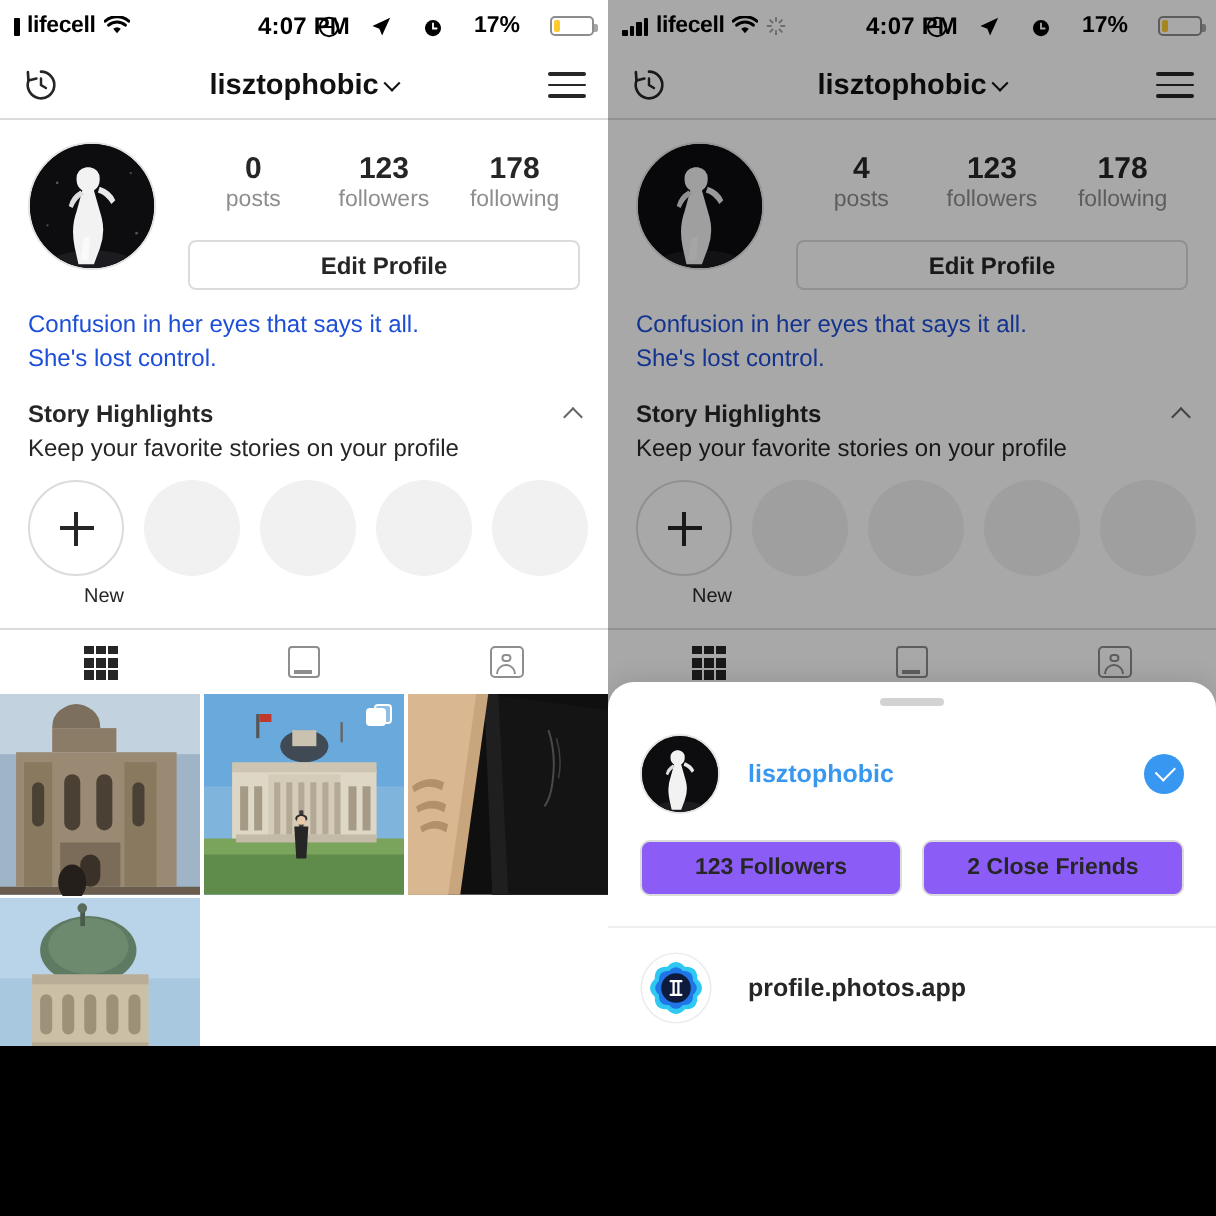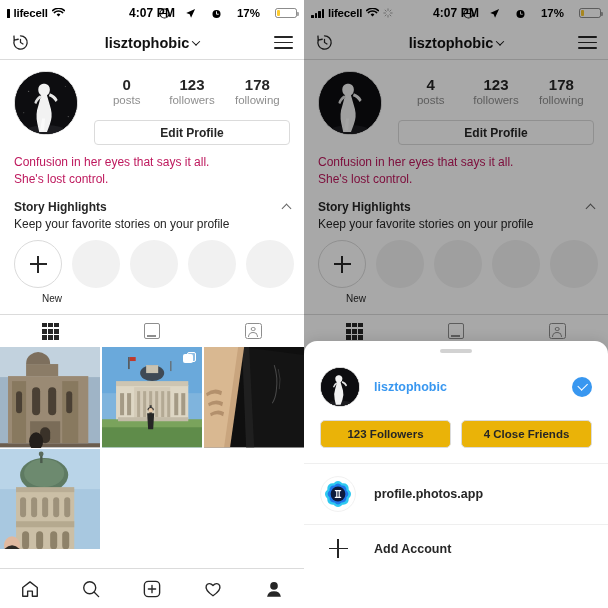--- a/index.html
+++ b/index.html
@@ -1,21 +1,21 @@
 <!DOCTYPE html>
 <html><head>
 <meta charset="utf-8">
 <style>
   * { margin:0; padding:0; box-sizing:border-box; }
   html,body { width:608px; height:608px; background:#000; overflow:hidden; }
   body { font-family:"Liberation Sans", sans-serif; -webkit-font-smoothing:antialiased; }
 
   .stage { position:relative; width:608px; height:608px; background:#000; display:flex; }
 
-  .phone { position:relative; width:304px; height:608px; background:#fff; overflow:hidden; }
+  .phone { position:relative; width:304px; height:523px; background:#fff; overflow:hidden; }
   .phone.left  { }
   .phone.right { }
 
   .screen { position:absolute; inset:0; background:#fff; display:flex; flex-direction:column; }
 
   
   .dim { position:absolute; inset:0; background:rgba(0,0,0,0.34); z-index:40; pointer-events:none; }
 
   
   .statusbar { height:26px; flex:0 0 26px; display:flex; align-items:center;
@@ -57,21 +57,21 @@
   .avatar .ph { position:absolute; inset:0; }
   .stats-col { flex:1 1 auto; padding-left:16px; }
   .stats { display:flex; justify-content:space-around; padding-top:5px;}
   .stat { text-align:center; min-width:56px;}
   .stat .num { font-size:15px; font-weight:bold; color:#262626; line-height:1.15;}
   .stat .lab { font-size:11.5px; color:#8e8e8e; line-height:1.3;}
   .edit-btn { margin-top:12px; height:25px; border:1px solid #dbdbdb; border-radius:4px;
               display:flex; align-items:center; justify-content:center;
               font-size:12px; font-weight:bold; color:#262626; background:#fff;}
 
-  .bio { padding:9px 14px 0 14px; font-size:12px; line-height:1.42; color:#be185d;}
+  .bio { padding:9px 14px 0 14px; font-size:12px; line-height:1.42; color:#1d4ed8;}
 
   .hl-header { padding:12px 14px 0 14px; display:flex; align-items:flex-start; }
   .hl-texts { flex:1 1 auto; }
   .hl-title { font-size:12px; font-weight:bold; color:#262626; }
   .hl-sub { font-size:12px; color:#262626; margin-top:3px;}
   .chev-u { width:7px; height:7px; border-left:1.3px solid #666; border-top:1.3px solid #666;
             transform:rotate(45deg); margin-top:5px;}
 
   .hl-row { display:flex; gap:10px; padding:9px 14px 0 14px; }
   .hl-item { width:48px; flex:0 0 48px; text-align:right;}
@@ -117,21 +117,21 @@
   .handle { width:32px; height:4px; border-radius:2px; background:#d2d2d2; margin:8px auto 0 auto;}
   .acct-row { display:flex; align-items:center; padding:14px 16px 0 16px; }
   .acct-av { width:40px; height:40px; border-radius:50%; overflow:hidden; flex:0 0 40px;
              border:1px solid #e3e3e3; position:relative; background:#0b0b0d;}
   .acct-name { margin-left:14px; font-size:12.5px; font-weight:bold; color:#3897F0;}
   .check { margin-left:auto; width:20px; height:20px; border-radius:50%; background:#3897F0;
            display:flex; align-items:center; justify-content:center;}
   .check::after { content:""; width:8px; height:4.5px; border-left:1.8px solid #fff;
                   border-bottom:1.8px solid #fff; transform:rotate(-45deg) translate(1px,-1px);}
   .pillrow { display:flex; gap:10px; padding:13px 16px 15px 16px; }
-  .pill { flex:1; height:28px; border:1px solid #dbdbdb; border-radius:5px; background:#eab308;
+  .pill { flex:1; height:28px; border:1px solid #dbdbdb; border-radius:5px; background:#8b5cf6;
           display:flex; align-items:center; justify-content:center; font-size:11.5px;
           font-weight:bold; color:#262626;}
   .divider { height:1px; background:#efefef; }
   .sheet-item { display:flex; align-items:center; padding:12px 16px; }
   .gem-av { width:36px; height:36px; flex:0 0 36px; position:relative; display:flex;
             align-items:center; justify-content:center;}
   .sheet-label { margin-left:18px; font-size:12.5px; font-weight:bold; color:#262626;}
   .add-row { display:flex; align-items:center; padding:14px 16px; }
   .add-plus { width:36px; flex:0 0 36px; display:flex; align-items:center; justify-content:center;}
   .plus-l { position:relative; width:19px; height:19px;}
@@ -615,21 +615,21 @@
               <path d="M36 22 q6 2 8 7 l-2 2 q-3 -5 -7 -6 z" fill="#e8e8e8"></path>
               <path d="M26 24 q-5 3 -6 8 l2 1 q2 -5 6 -7 z" fill="#ddd"></path>
             </svg>
           </div>
           <div class="acct-name">lisztophobic</div>
           <div class="check"></div>
         </div>
 
         <div class="pillrow">
           <div class="pill">123 Followers</div>
-          <div class="pill">4 Close Friends</div>
+          <div class="pill">2 Close Friends</div>
         </div>
 
         <div class="divider"></div>
 
         <div class="sheet-item">
           <span class="gem-av">
             <svg width="36" height="36" viewBox="0 0 36 36">
               <circle cx="18" cy="18" r="17.4" fill="#fff" stroke="#ececec" stroke-width="0.8"></circle>
               <g transform="translate(18,18)">
                 <g fill="#2ec8f0">

